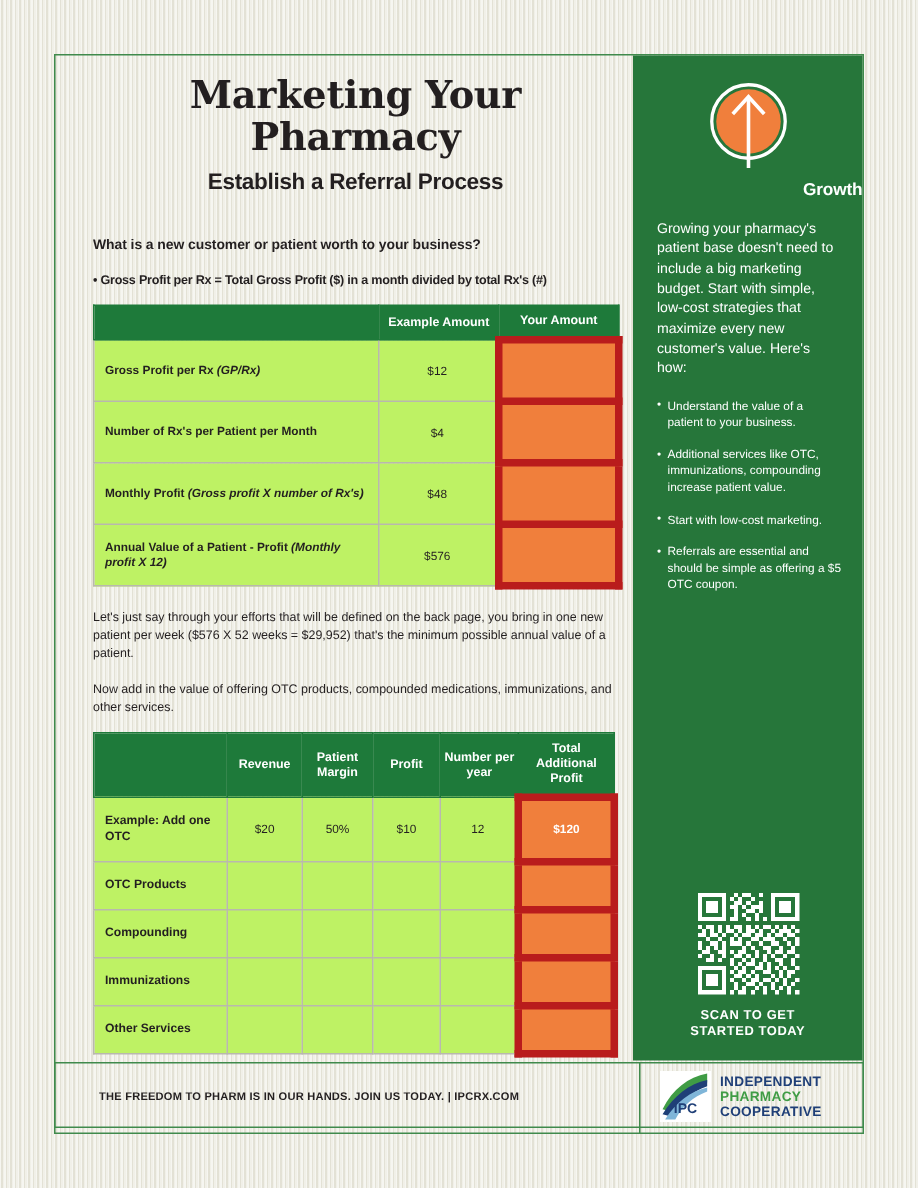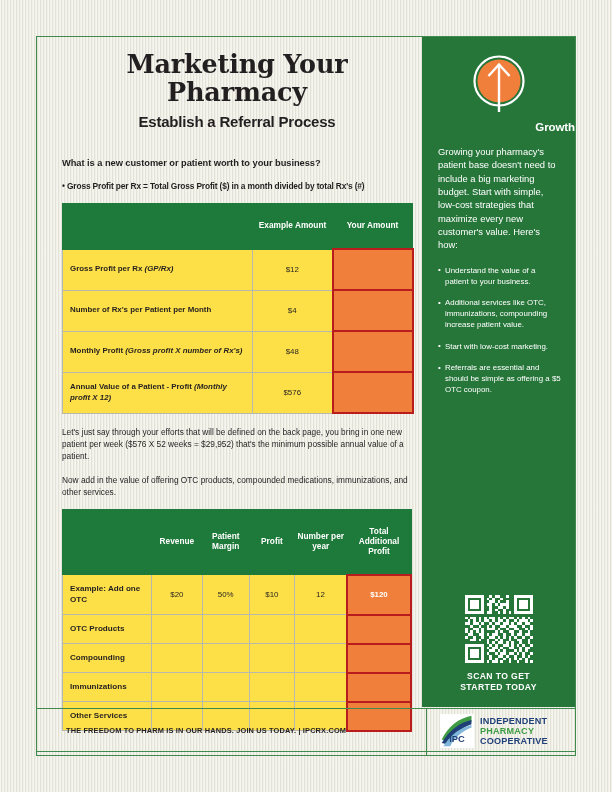--- a/index.html
+++ b/index.html
@@ -109,49 +109,49 @@
     border-collapse: collapse;
     width: 350px;
     table-layout: fixed;
     margin-top: 12px;
   }
   table.data-table th {
     background: #1e7a3a;
     color: #ffffff;
     font-size: 8.3px;
     font-weight: bold;
-    padding: 17px 2px;
+    padding: 5px 2px;
     text-align: center;
     border: 1px solid #1e7a3a;
     line-height: 1.2;
   }
   table.data-table td {
     border: 1px solid #b9b8ae;
-    background: #fde047;
+    background: #bef264;
     font-size: 7.9px;
     color: #231f20;
     padding: 6px 7px;
     vertical-align: middle;
   }
   table.data-table td.label-cell {
     font-weight: bold;
     text-align: left;
     line-height: 1.3;
   }
   table.data-table td.label-cell i {
     font-weight: bold;
     font-style: italic;
   }
   table.data-table td.value-cell {
     text-align: center;
     font-weight: normal;
   }
   table.data-table td.orange-cell {
     background: #f07f3c;
-    border: 2px solid #b91c1c;
+    border: 5px solid #b91c1c;
     text-align: center;
     font-weight: bold;
     color: #ffffff;
   }
   
   table.table-one col.c1 { width: 190px; }
   table.table-one col.c2 { width: 80px; }
   table.table-one col.c3 { width: 80px; }
   table.table-one td.label-cell { height: 28px; }
 

